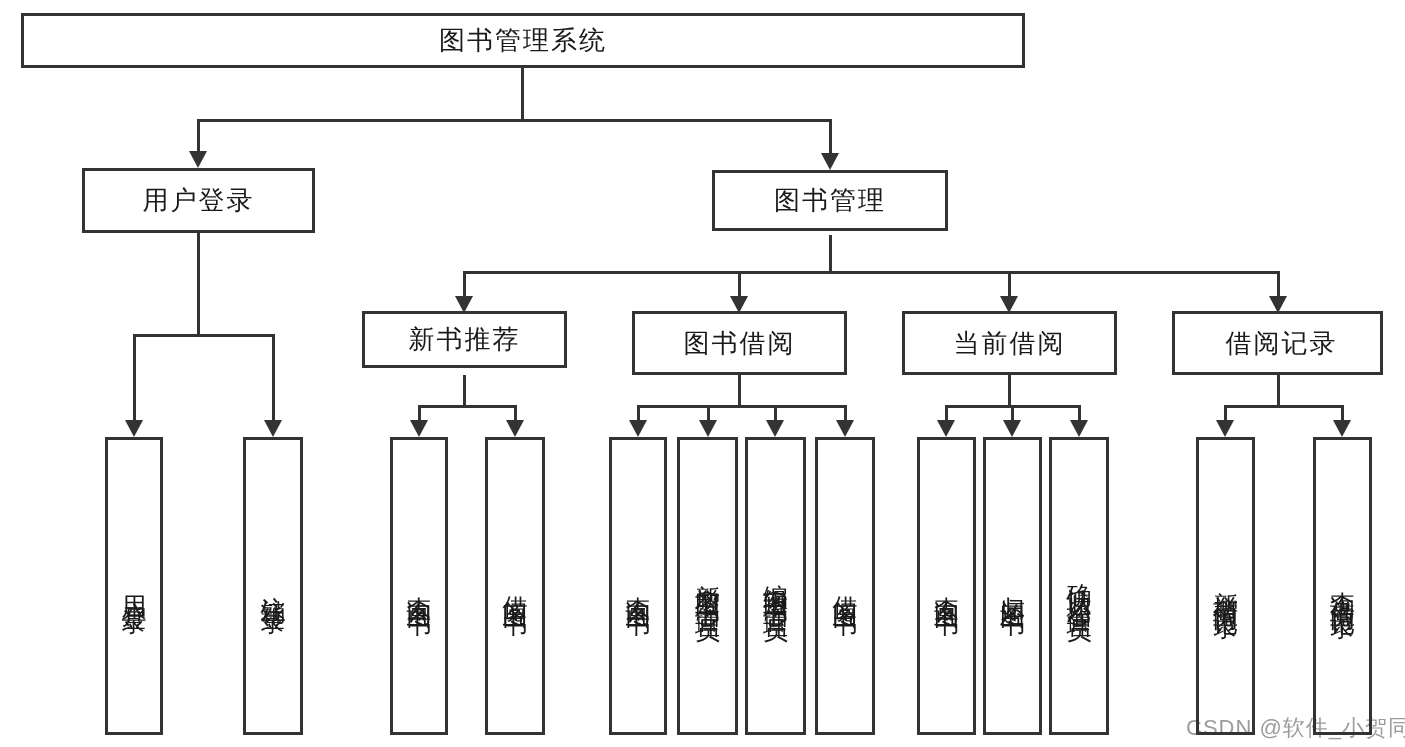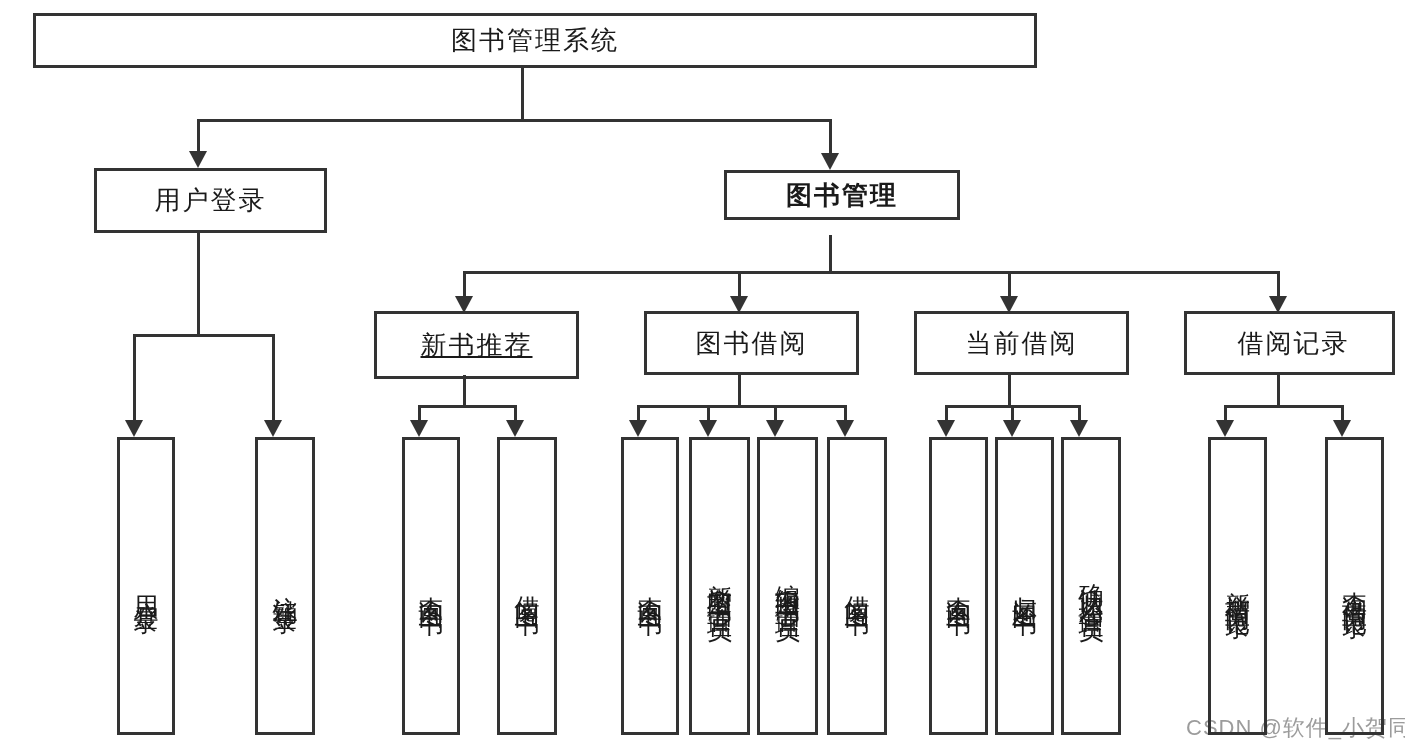--- a/index.html
+++ b/index.html
@@ -9,21 +9,21 @@
     --watermark:#9c9c9c;
   }
   html,body{margin:0;padding:0;background:var(--background);}
   .stage{
     position:relative;width:1405px;height:747px;background:var(--background);
     font-family:"Liberation Sans","DejaVu Sans",sans-serif;color:var(--text);
     overflow:hidden;
   }
   .box{
     position:absolute;box-sizing:border-box;border:3px solid var(--line);
-    background:#fff;display:flex;align-items:center;justify-content:center;margin-left:12px;
+    background:#fff;display:flex;align-items:center;justify-content:center;
   }
   .box.h span{font-size:26px;letter-spacing:2px;white-space:nowrap;}
   .box.v span{
     writing-mode:vertical-rl;text-orientation:mixed;
     font-size:25px;letter-spacing:5px;line-height:1;white-space:nowrap;
   }
   .hline{position:absolute;height:3px;background:var(--line);}
   .vline{position:absolute;width:3px;background:var(--line);}
   .arr{
     position:absolute;width:0;height:0;
@@ -40,25 +40,25 @@
 
 <div class="stage">
 
   <div class="box h" style="left:21px;top:13px;width:1004px;height:55px;">
     <span>图书管理系统</span>
   </div>
 
   <div class="box h" style="left:82px;top:168px;width:233px;height:65px;">
     <span>用户登录</span>
   </div>
-  <div class="box h" style="left:712px;top:170px;width:236px;height:50px;font-weight:bold;">
+  <div class="box h" style="left:712px;top:170px;width:236px;height:61px;">
     <span>图书管理</span>
   </div>
 
-  <div class="box h" style="left:362px;top:311px;width:205px;height:68px;text-decoration:underline;">
+  <div class="box h" style="left:362px;top:311px;width:205px;height:57px;">
     <span>新书推荐</span>
   </div>
   <div class="box h" style="left:902px;top:311px;width:215px;height:64px;">
     <span>当前借阅</span>
   </div>
   <div class="box h" style="left:632px;top:311px;width:215px;height:64px;">
     <span>图书借阅</span>
   </div>
   <div class="box h" style="left:1172px;top:311px;width:211px;height:64px;padding-left:8px;">
     <span>借阅记录</span>

